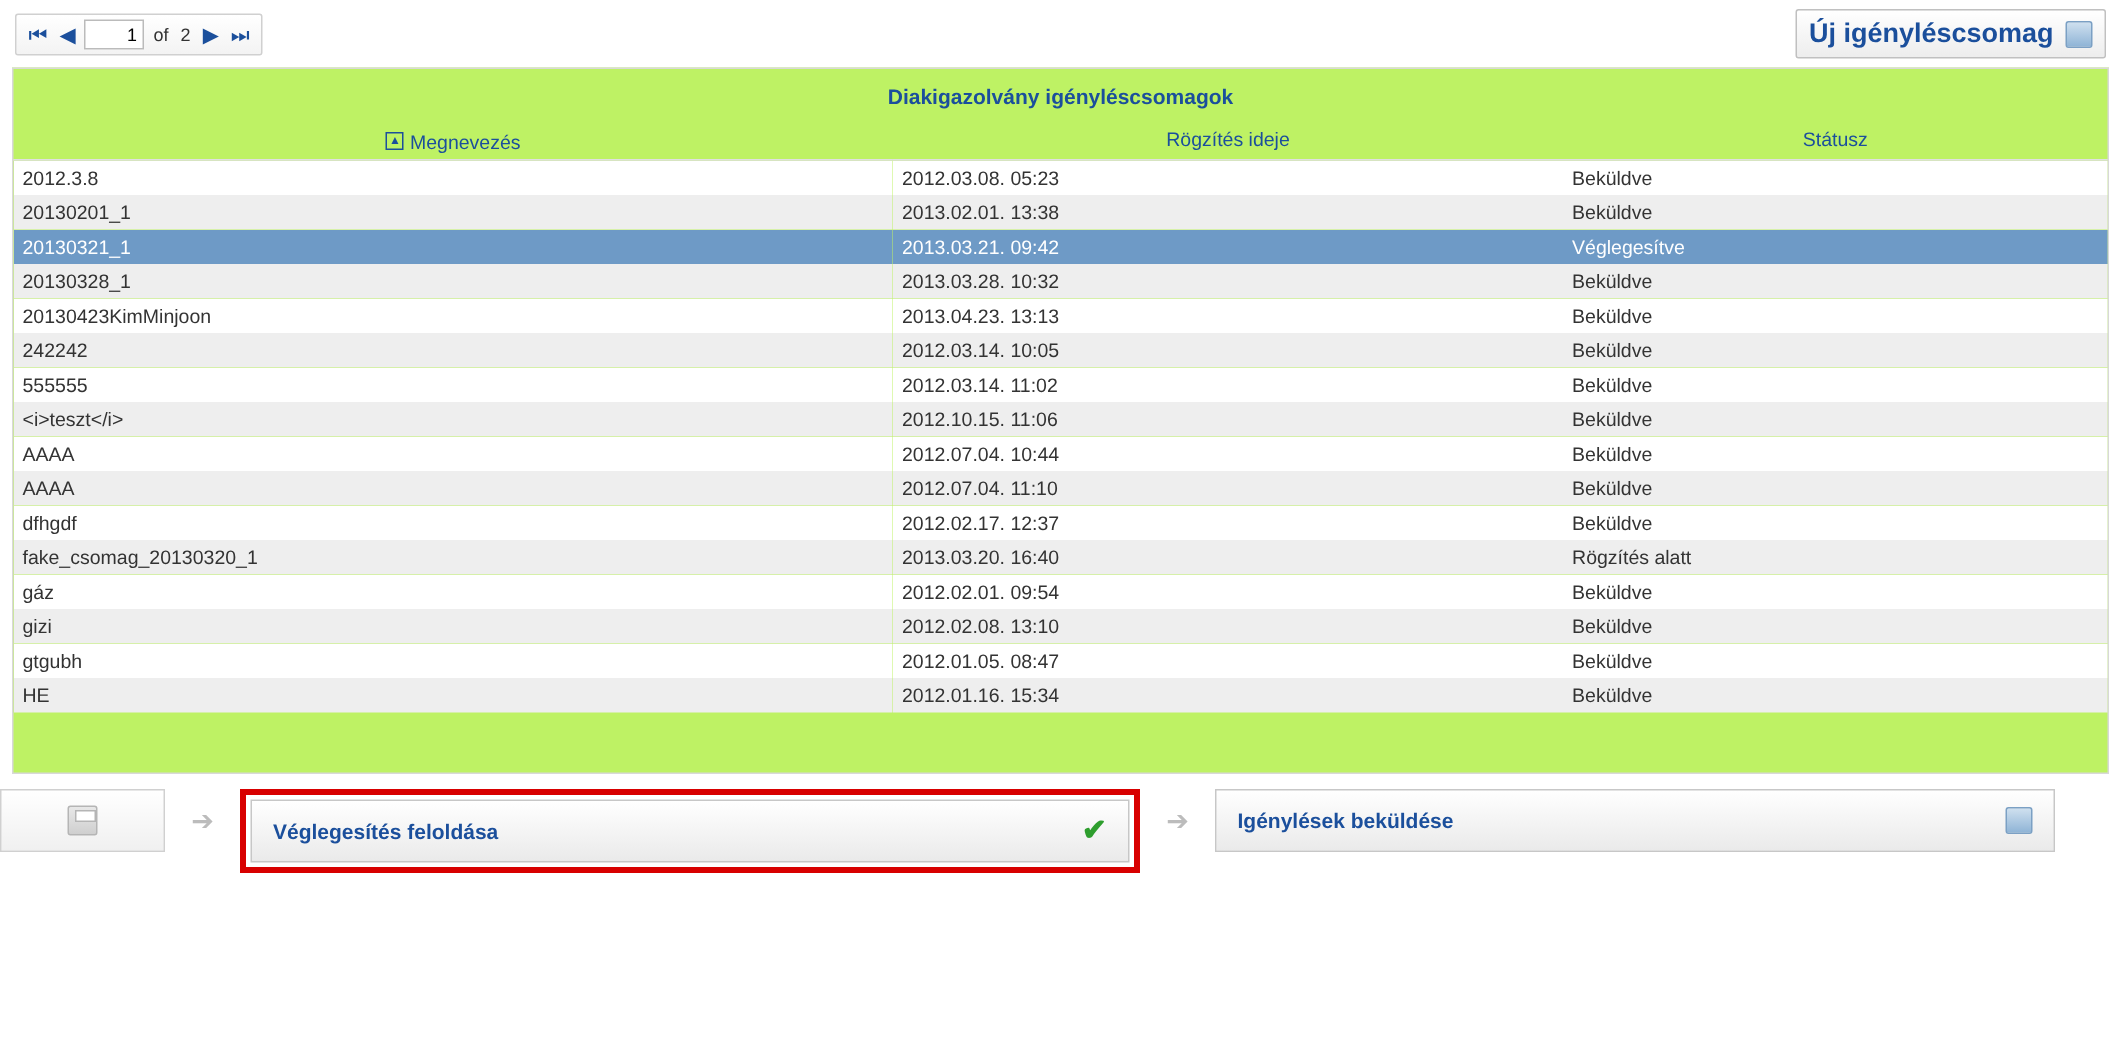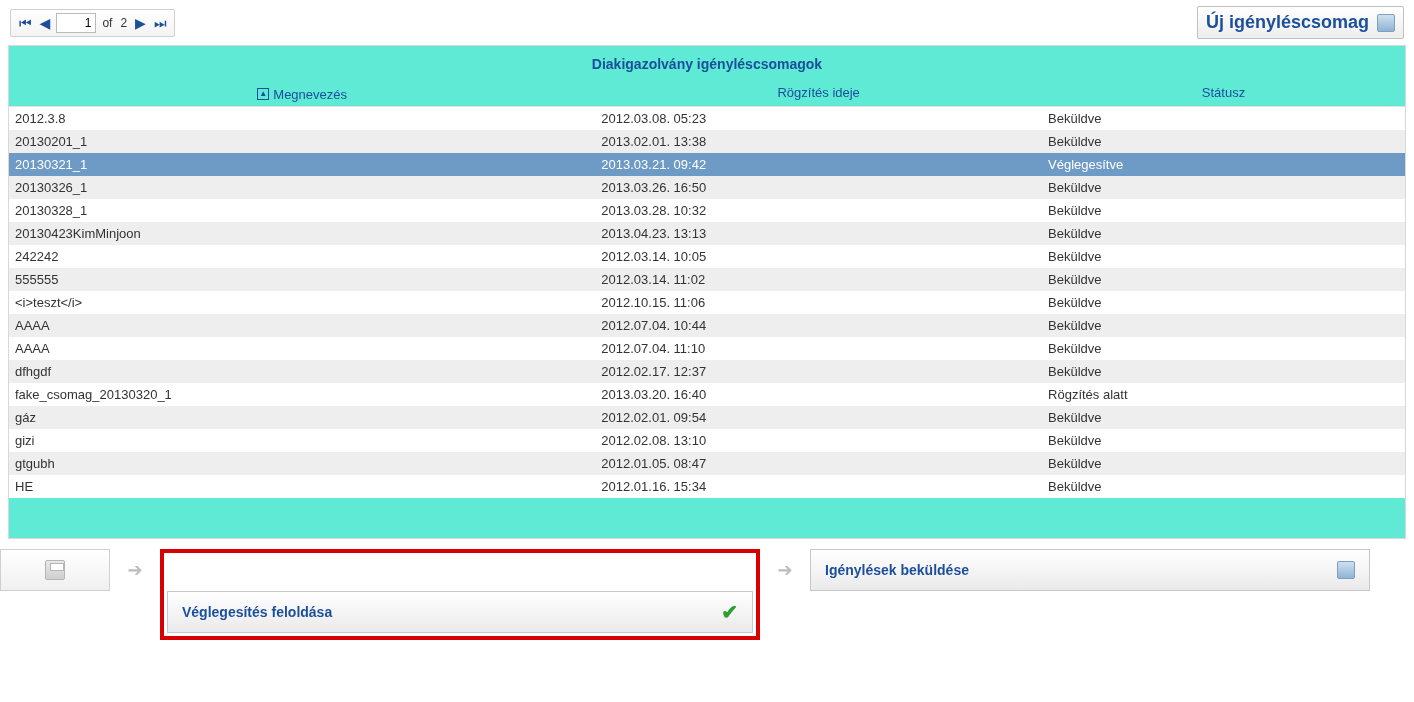--- a/index.html
+++ b/index.html
@@ -60,21 +60,21 @@
   }
   .pkg-icon {
     width: 18px; height: 18px;
     background: linear-gradient(#cfe0ef,#8fb4d6);
     border: 1px solid #7ba0c4;
     border-radius: 2px;
   }
   .panel {
     margin: 0 8px 10px 8px;
     border: 1px solid #d8d8d8;
-    background: #5eead4;
+    background: #bef264;
     padding-bottom: 40px;
   }
   .panel-title {
     text-align: center;
     color: #1b4f9c;
     font-weight: bold;
     padding: 10px 0 8px 0;
     font-size: 14px;
   }
   table.data {
@@ -147,21 +147,21 @@
     cursor: pointer;
     font-size: 14px;
   }
   .highlight-red {
     border: 4px solid #d80000;
     padding: 3px;
     display: flex;
     align-items: stretch;
     flex: 0 0 600px;
   }
-  .highlight-red .action-btn { border: 1px solid #c7c7c7; margin-top: 35px; }
+  .highlight-red .action-btn { border: 1px solid #c7c7c7; }
   .check-icon { color: #2e9e2e; font-size: 20px; font-weight: bold; }
   .disk-icon {
     width: 20px; height: 20px;
     background: linear-gradient(#e8e8e8,#cfcfcf);
     border: 1px solid #b5b5b5;
     border-radius: 2px;
     position: relative;
   }
   .disk-icon::after {
     content: "";
@@ -234,25 +234,20 @@
           <td>20130201_1</td>
           <td>2013.02.01. 13:38</td>
           <td>Beküldve</td>
         </tr>
         <tr class="selected">
           <td>20130321_1</td>
           <td>2013.03.21. 09:42</td>
           <td>Véglegesítve</td>
         </tr>
         <tr>
-          <td>20130326_1</td>
-          <td>2013.03.26. 16:50</td>
-          <td>Beküldve</td>
-        </tr>
-        <tr>
           <td>20130328_1</td>
           <td>2013.03.28. 10:32</td>
           <td>Beküldve</td>
         </tr>
         <tr>
           <td>20130423KimMinjoon</td>
           <td>2013.04.23. 13:13</td>
           <td>Beküldve</td>
         </tr>
         <tr>

